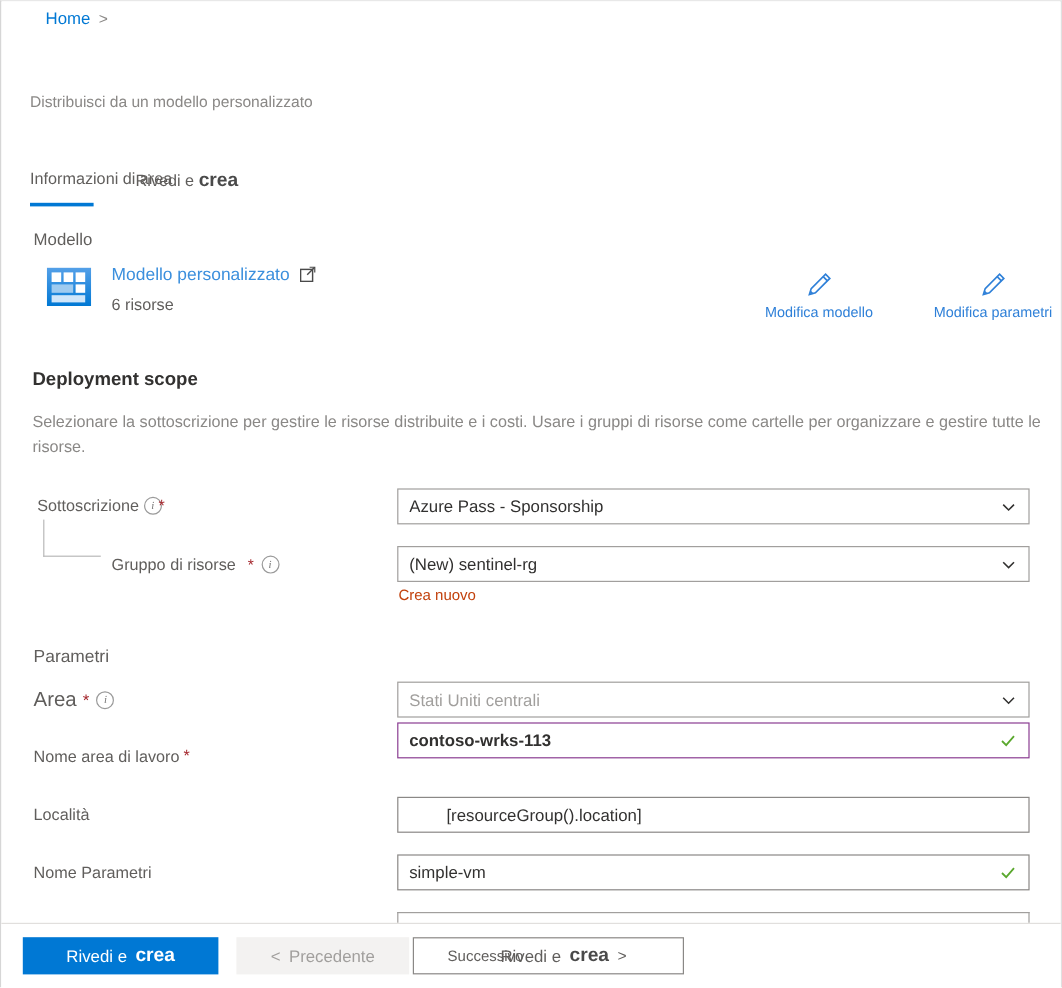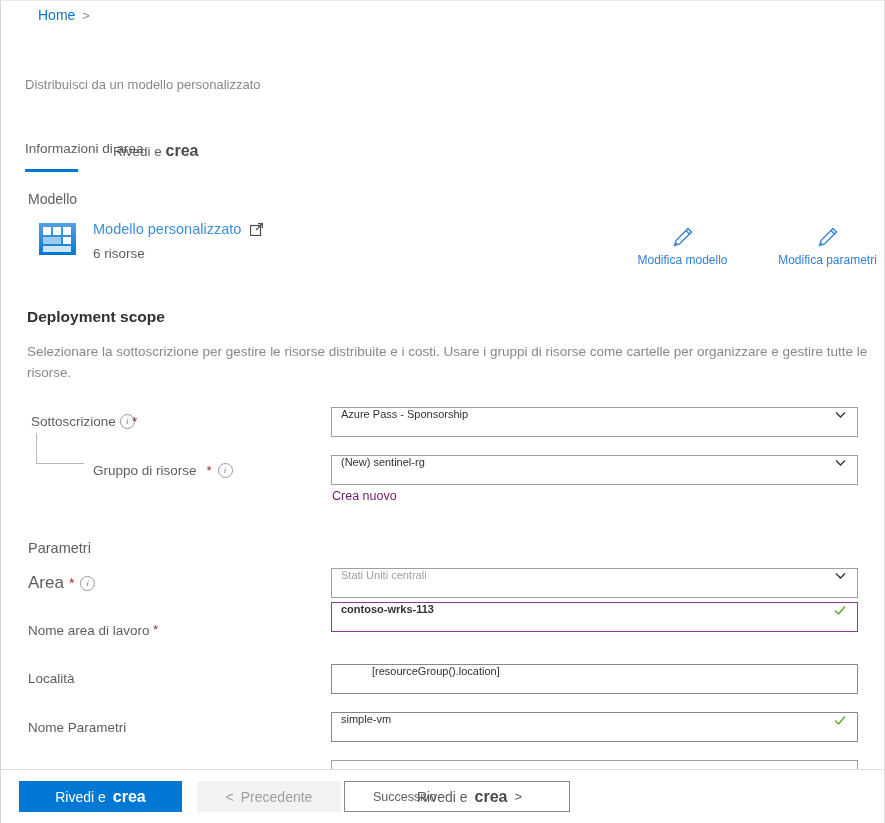--- a/index.html
+++ b/index.html
@@ -254,23 +254,23 @@
   
   .ctl {
     position: absolute;
     left: 330px;
     width: 527px;
     height: 30px;
     box-sizing: border-box;
     border: 1px solid #a19f9d;
     background: #ffffff;
     display: flex;
-    align-items: flex-start;
+    align-items: center;
     padding: 0 8px 0 9px;
-    font-size: 11px;
+    font-size: 14px;
     color: #323130;
     cursor: pointer;
   }
   .ctl .val { flex: 1; white-space: nowrap; overflow: hidden; }
   .ctl.placeholderish .val { color: #a19f9d; }
   .ctl.valid { border-color: #8a3d92; }
   .chev {
     width: 13px;
     height: 13px;
     flex: none;
@@ -282,21 +282,21 @@
     flex: none;
     margin-right: 2px;
   }
   .ctl-subscription { top: 406px; }
   .ctl-resourcegroup { top: 454px; }
   .create-new-link {
     position: absolute;
     left: 331px;
     top: 488px;
     font-size: 12.5px;
-    color: #701a75;
+    color: #c2410c;
     cursor: pointer;
     text-align: right;
   }
   .ctl-area { top: 567px; }
   .ctl-workspace { top: 601px; font-weight: bold; }
   .ctl-location { top: 663px; }
   .ctl-vmname { top: 711px; }
   .ctl-cut {
     top: 759px;
     height: 30px;

